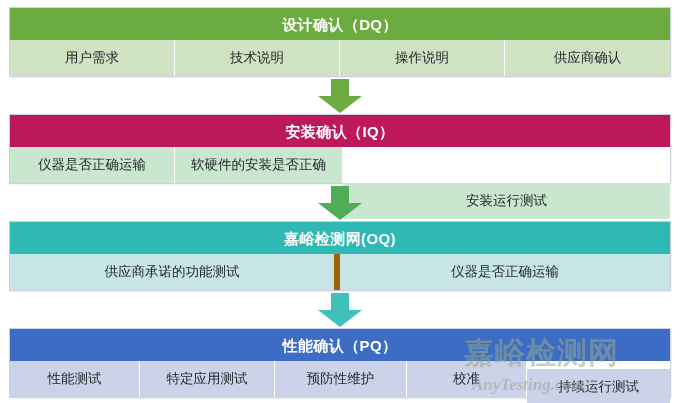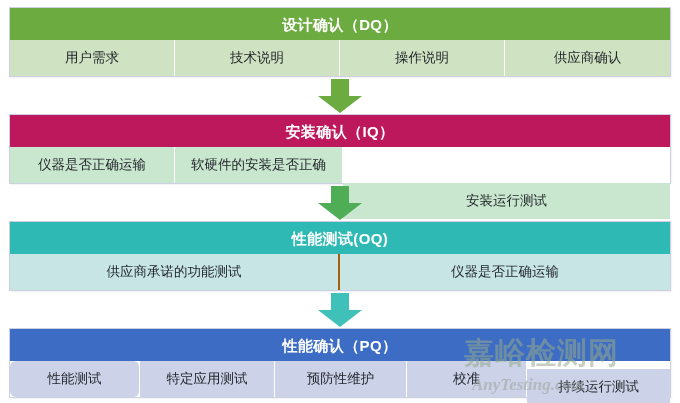--- a/index.html
+++ b/index.html
@@ -68,21 +68,21 @@
   
   .stage-dq .stage-header { background: #6cab3f; }
   .stage-dq .stage-cell   { background: #cfe2c2; border-right: 1px solid #ffffff; }
   .stage-dq .stage-cell:last-child { border-right: none; }
 
   .stage-iq .stage-header { background: #be185d; }
   .stage-iq .stage-cell   { background: #c9e6ce; border-right: 1px solid #ffffff; }
   .stage-iq .stage-cell:last-child { border-right: none; }
 
   .stage-oq .stage-header { background: #2fb9b4; }
-  .stage-oq .stage-cell   { background: #c7e5e4; border-right: 2px solid #a16207; }
+  .stage-oq .stage-cell   { background: #c7e5e4; border-right: 6px solid #a16207; }
   .stage-oq .stage-cell:last-child { border-right: none; }
 
   .stage-pq .stage-header { background: #3c6cc4; }
   .stage-pq .stage-cell   { background: #ccd2e8; border-right: 1px solid #ffffff; }
   .stage-pq .stage-cell:last-child { border-right: none; margin-top: 8px; }
 
   
   .arrow {
     position: absolute;
     left: 50%;
@@ -155,37 +155,37 @@
     </div>
   </div>
 
   <div class="arrow" style="top:186px;">
     <svg viewBox="0 0 44 34" xmlns="http://www.w3.org/2000/svg" aria-hidden="true">
       <polygon points="13,0 31,0 31,17 44,17 22,34 0,17 13,17" fill="#4fae55"></polygon>
     </svg>
   </div>
 
   <div class="stage stage-oq bevel" style="top:222px;">
-    <div class="stage-header">性能测试(OQ)</div>
+    <div class="stage-header">嘉峪检测网(OQ)</div>
     <div class="stage-row">
       <div class="stage-cell" style="flex:0 0 330px;">供应商承诺的功能测试</div>
       <div class="stage-cell" style="flex:1 1 auto;">仪器是否正确运输</div>
     </div>
   </div>
 
   <div class="arrow" style="top:293px;">
     <svg viewBox="0 0 44 34" xmlns="http://www.w3.org/2000/svg" aria-hidden="true">
       <polygon points="13,0 31,0 31,17 44,17 22,34 0,17 13,17" fill="#3fc0b8"></polygon>
     </svg>
   </div>
 
   <div class="stage stage-pq bevel" style="top:329px;">
     <div class="stage-header">性能确认（PQ）</div>
     <div class="stage-row">
-      <div class="stage-cell" style="flex:0 0 130px;border-radius:6px;">性能测试</div>
+      <div class="stage-cell" style="flex:0 0 130px;">性能测试</div>
       <div class="stage-cell" style="flex:0 0 135px;">特定应用测试</div>
       <div class="stage-cell" style="flex:0 0 132px;">预防性维护</div>
       <div class="stage-cell" style="flex:0 0 120px;">校准</div>
       <div class="stage-cell" style="flex:1 1 auto;">持续运行测试</div>
     </div>
   </div>
 
   <div class="watermark">
     <div class="wm-cn">嘉峪检测网</div>
     <div class="wm-en">AnyTesting.com</div>

